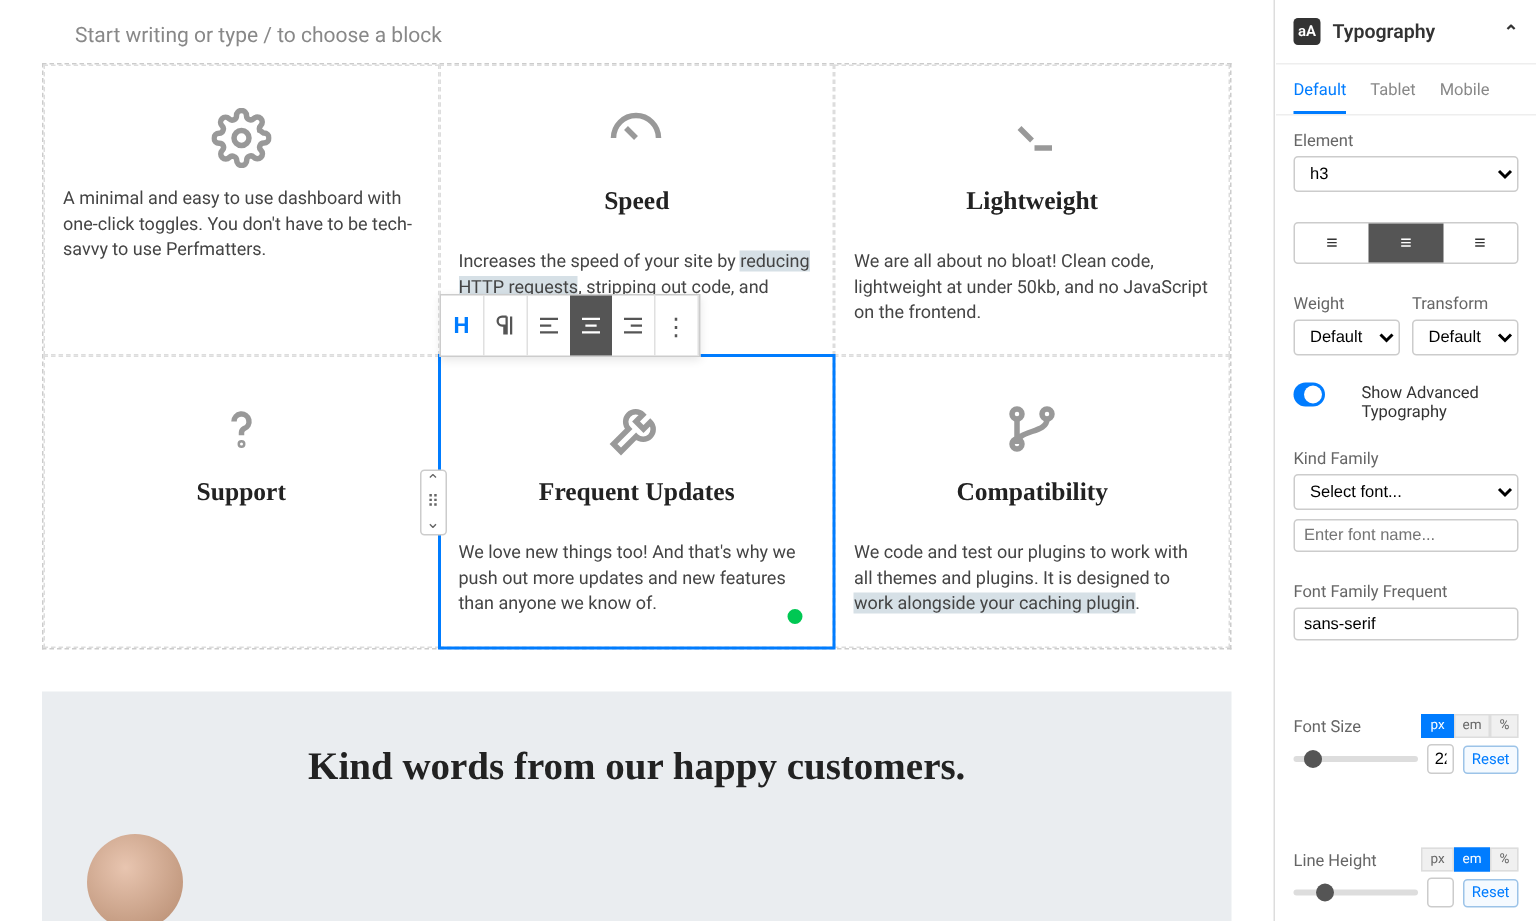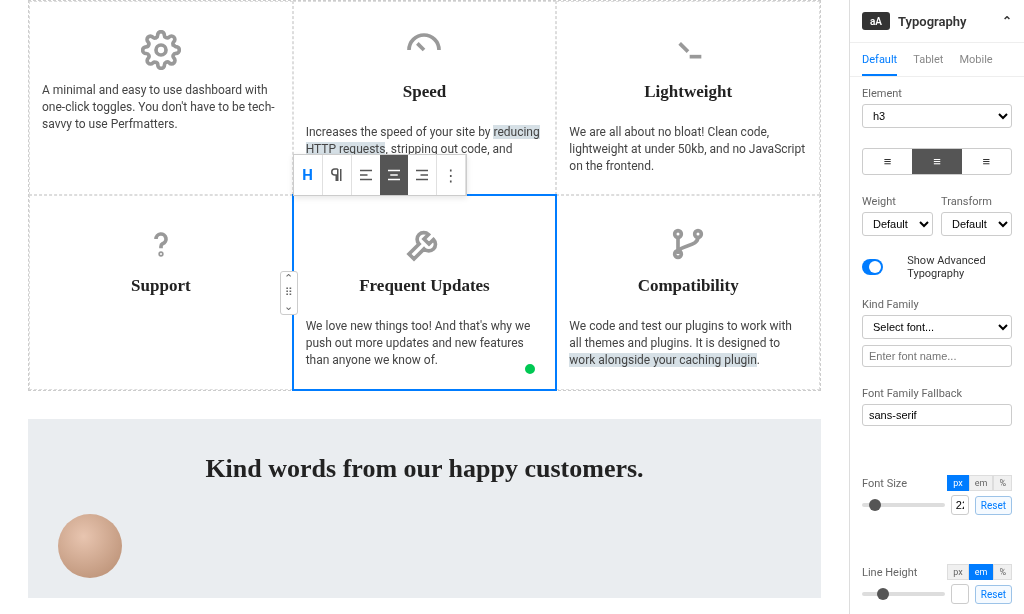--- a/index.html
+++ b/index.html
@@ -118,54 +118,55 @@
   font-size: 11px;
   color: #333;
   background: #fff;
 }
 .panel-header {
   display:flex; align-items:center; justify-content:space-between;
   padding: 12px 12px; border-bottom:1px solid #eee;
   font-weight:600; font-size:13px;
 }
 .panel-header .left { display:flex; align-items:center; gap:8px; }
-.panel-header .ico { width:28px; height:18px; background:#333; border-radius:3px; display:flex; align-items:center; justify-content:center; color:#fff; font-size:10px; }
+.panel-header .ico { width:18px; height:18px; background:#333; border-radius:3px; display:flex; align-items:center; justify-content:center; color:#fff; font-size:10px; }
 .panel-header .chev { font-size:12px; color:#333; }
 .device-tabs { display:flex; padding: 10px 12px 0; gap:16px; border-bottom:1px solid #eee; font-size:11px; }
 .device-tabs span { padding-bottom:8px; color:#888; cursor:pointer; }
 .device-tabs span.active { color:#007cff; border-bottom:2px solid #007cff; }
 .ctrl { padding: 10px 12px; }
 .ctrl label { display:block; color:#666; margin-bottom:4px; font-size:11px; }
 .ctrl select, .ctrl input[type=text] {
   width:100%; border:1px solid #ccc; border-radius:3px; padding:4px 6px; font-size:11px; background:#fff;
 }
 .ctrl .row2 { display:flex; gap:8px; }
 .ctrl .row2 > div { flex:1; }
 .align-group { display:flex; border:1px solid #ccc; border-radius:3px; width:100%; }
 .align-group span { flex:1; text-align:center; padding:5px 0; cursor:pointer; font-size:13px; }
 .align-group span.active { background:#555; color:#fff; }
-.toggle-row { display:flex; align-items:center; gap:24px; padding: 8px 12px; }
+.toggle-row { display:flex; align-items:flex-start; gap:24px; padding: 8px 12px; }
 .toggle { width:28px; height:16px; background:#007cff; border-radius:8px; position:relative; }
 .toggle::after { content:''; position:absolute; right:2px; top:2px; width:12px; height:12px; background:#fff; border-radius:50%; }
 .slider-row { display:flex; align-items:center; gap:6px; padding: 4px 12px 10px; }
 .slider { flex:1; height:4px; background:#ddd; border-radius:2px; position:relative; }
 .slider .thumb { position:absolute; left:8%; top:-4px; width:12px; height:12px; background:#555; border-radius:50%; }
 .num-input { width:18px; border:1px solid #ccc; border-radius:3px; padding:3px 4px; font-size:11px; }
 .reset-btn { font-size:10px; color:#007cff; border:1px solid #9cc3e8; border-radius:3px; padding:3px 5px; background:#f5faff; cursor:pointer; }
 .unit-pills { display:flex; margin-left:auto; }
 .unit-pills span { font-size:9px; padding:2px 5px; background:#f0f0f0; border:1px solid #ddd; color:#666; cursor:pointer; }
 .unit-pills span.active { background:#007cff; color:#fff; border-color:#007cff; }
 .ctrl-hdr { padding:6px 12px 0; display:flex; align-items:center;margin-top:33px; }
 .ctrl-hdr label { color:#666; }
 .collapsed-panel { display:flex; align-items:center; justify-content:space-between; padding:12px; border-top:1px solid #eee; font-weight:600; font-size:13px; cursor:pointer;}
 </style>
 </head>
 <body>
 
 <div class="editor">
+  <div class="placeholder-line">Start writing or type / to choose a block</div>
 
   <div class="features-grid" id="features-grid">
       <div class="feature-card">
         <div class="feature-icon">
           <svg viewBox="0 0 24 24">
             <circle cx="12" cy="12" r="3"></circle>
             <path d="M19.4 15a1.65 1.65 0 0 0 .33 1.82l.06.06a2 2 0 1 1-2.83 2.83l-.06-.06a1.65 1.65 0 0 0-1.82-.33 1.65 1.65 0 0 0-1 1.51V21a2 2 0 0 1-4 0v-.09A1.65 1.65 0 0 0 9 19.4a1.65 1.65 0 0 0-1.82.33l-.06.06a2 2 0 1 1-2.83-2.83l.06-.06a1.65 1.65 0 0 0 .33-1.82 1.65 1.65 0 0 0-1.51-1H3a2 2 0 0 1 0-4h.09A1.65 1.65 0 0 0 4.6 9a1.65 1.65 0 0 0-.33-1.82l-.06-.06a2 2 0 1 1 2.83-2.83l.06.06a1.65 1.65 0 0 0 1.82.33H9a1.65 1.65 0 0 0 1-1.51V3a2 2 0 0 1 4 0v.09a1.65 1.65 0 0 0 1 1.51 1.65 1.65 0 0 0 1.82-.33l.06-.06a2 2 0 1 1 2.83 2.83l-.06.06a1.65 1.65 0 0 0-.33 1.82V9c.64.26 1.06.87 1.51 1H21a2 2 0 0 1 0 4h-.09a1.65 1.65 0 0 0-1.51 1z"></path>
           </svg>
         </div>
         <div class="feature-desc">A minimal and easy to use dashboard with one-click toggles. You don't have to be tech-savvy to use Perfmatters.</div>
@@ -321,21 +322,21 @@
   </div>
 
   <div class="ctrl">
     <label>Kind Family</label>
     <select><option>Select font...</option></select>
     <div style="height:6px"></div>
     <input type="text" placeholder="Enter font name..." style="">
   </div>
 
   <div class="ctrl">
-    <label>Font Family Fallback</label>
+    <label>Font Family Frequent</label>
     <input type="text" value="sans-serif" style="">
   </div>
 
   <div class="ctrl-hdr">
     <label>Font Size</label>
     <div class="unit-pills">
       <span class="active">px</span>
       <span>em</span>
       <span>%</span>
     </div>

